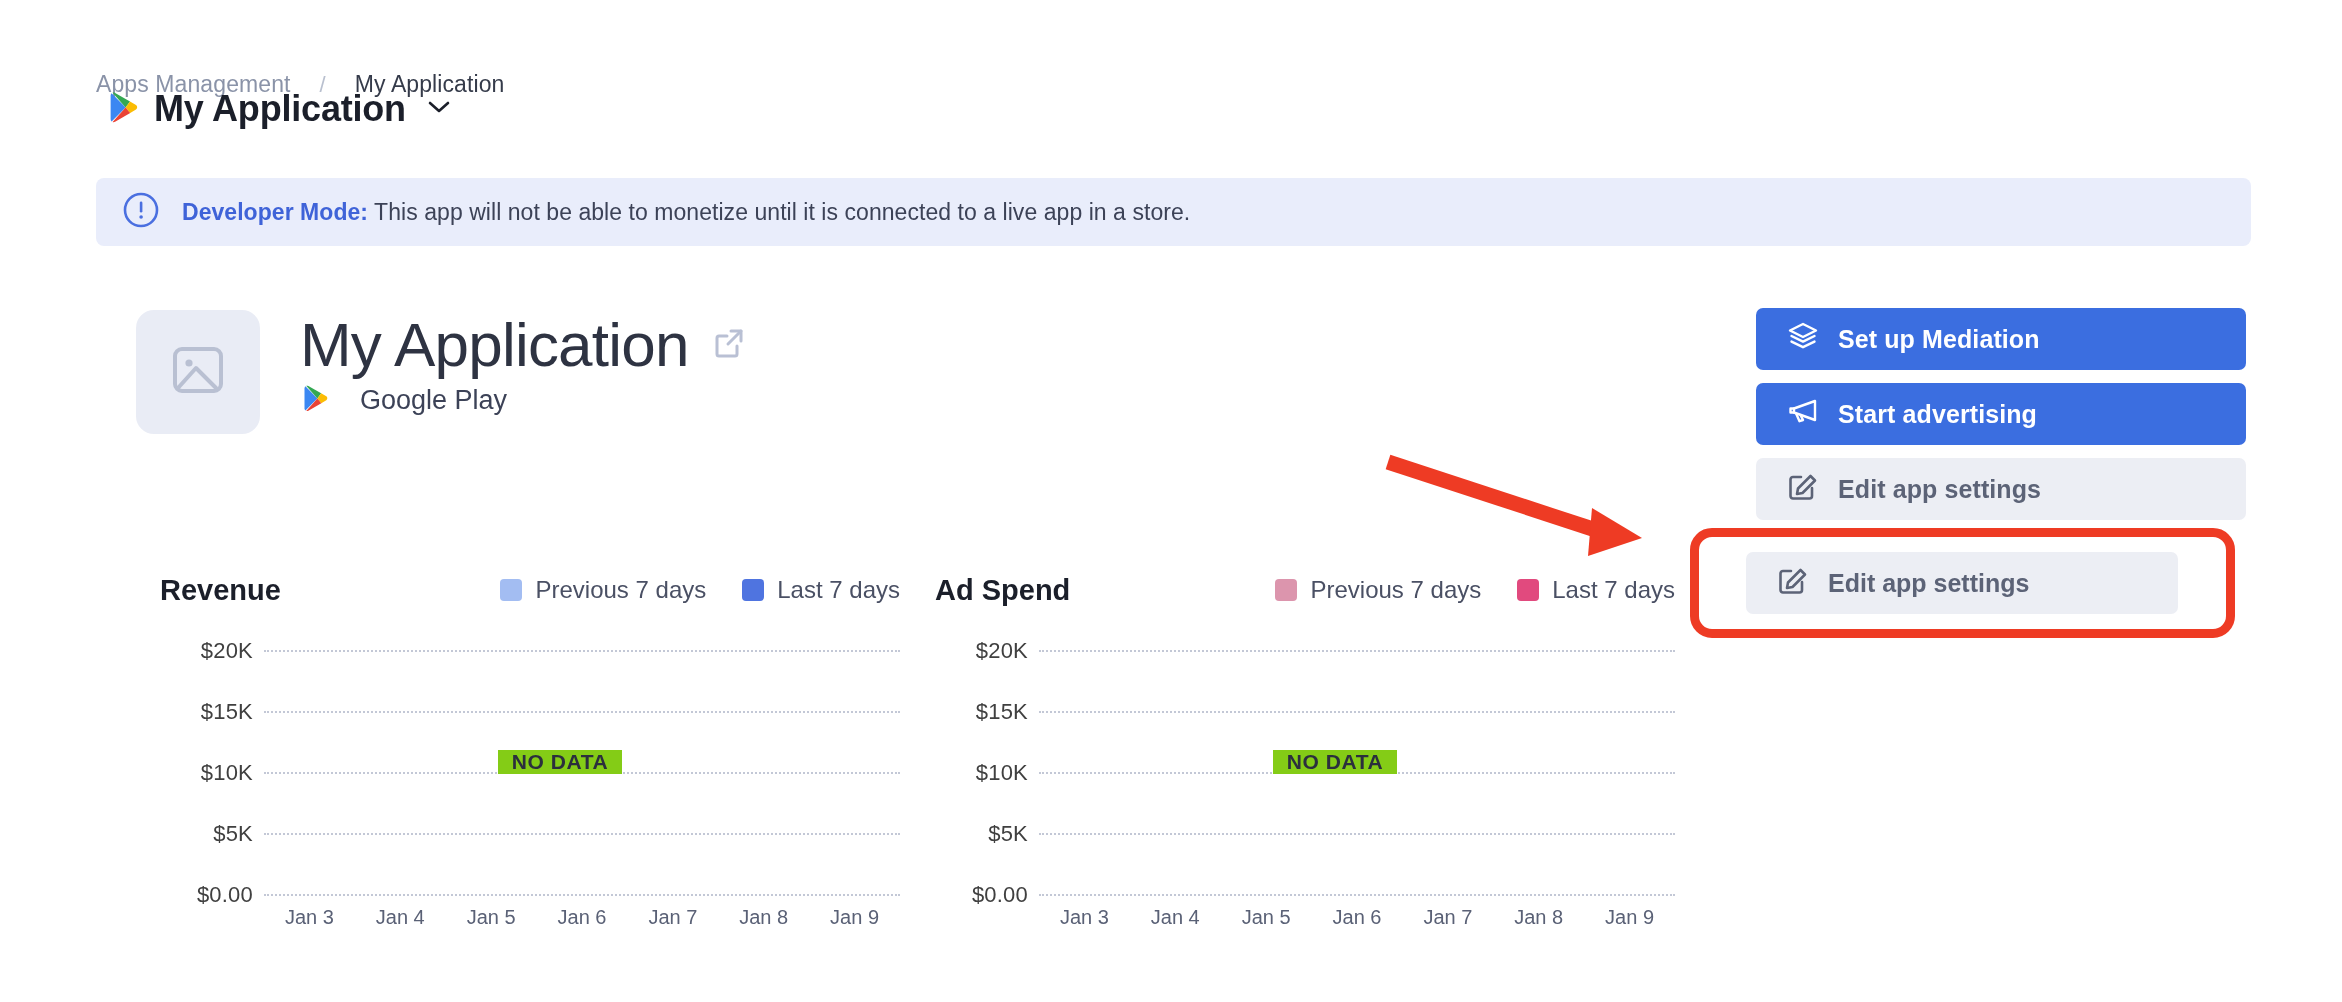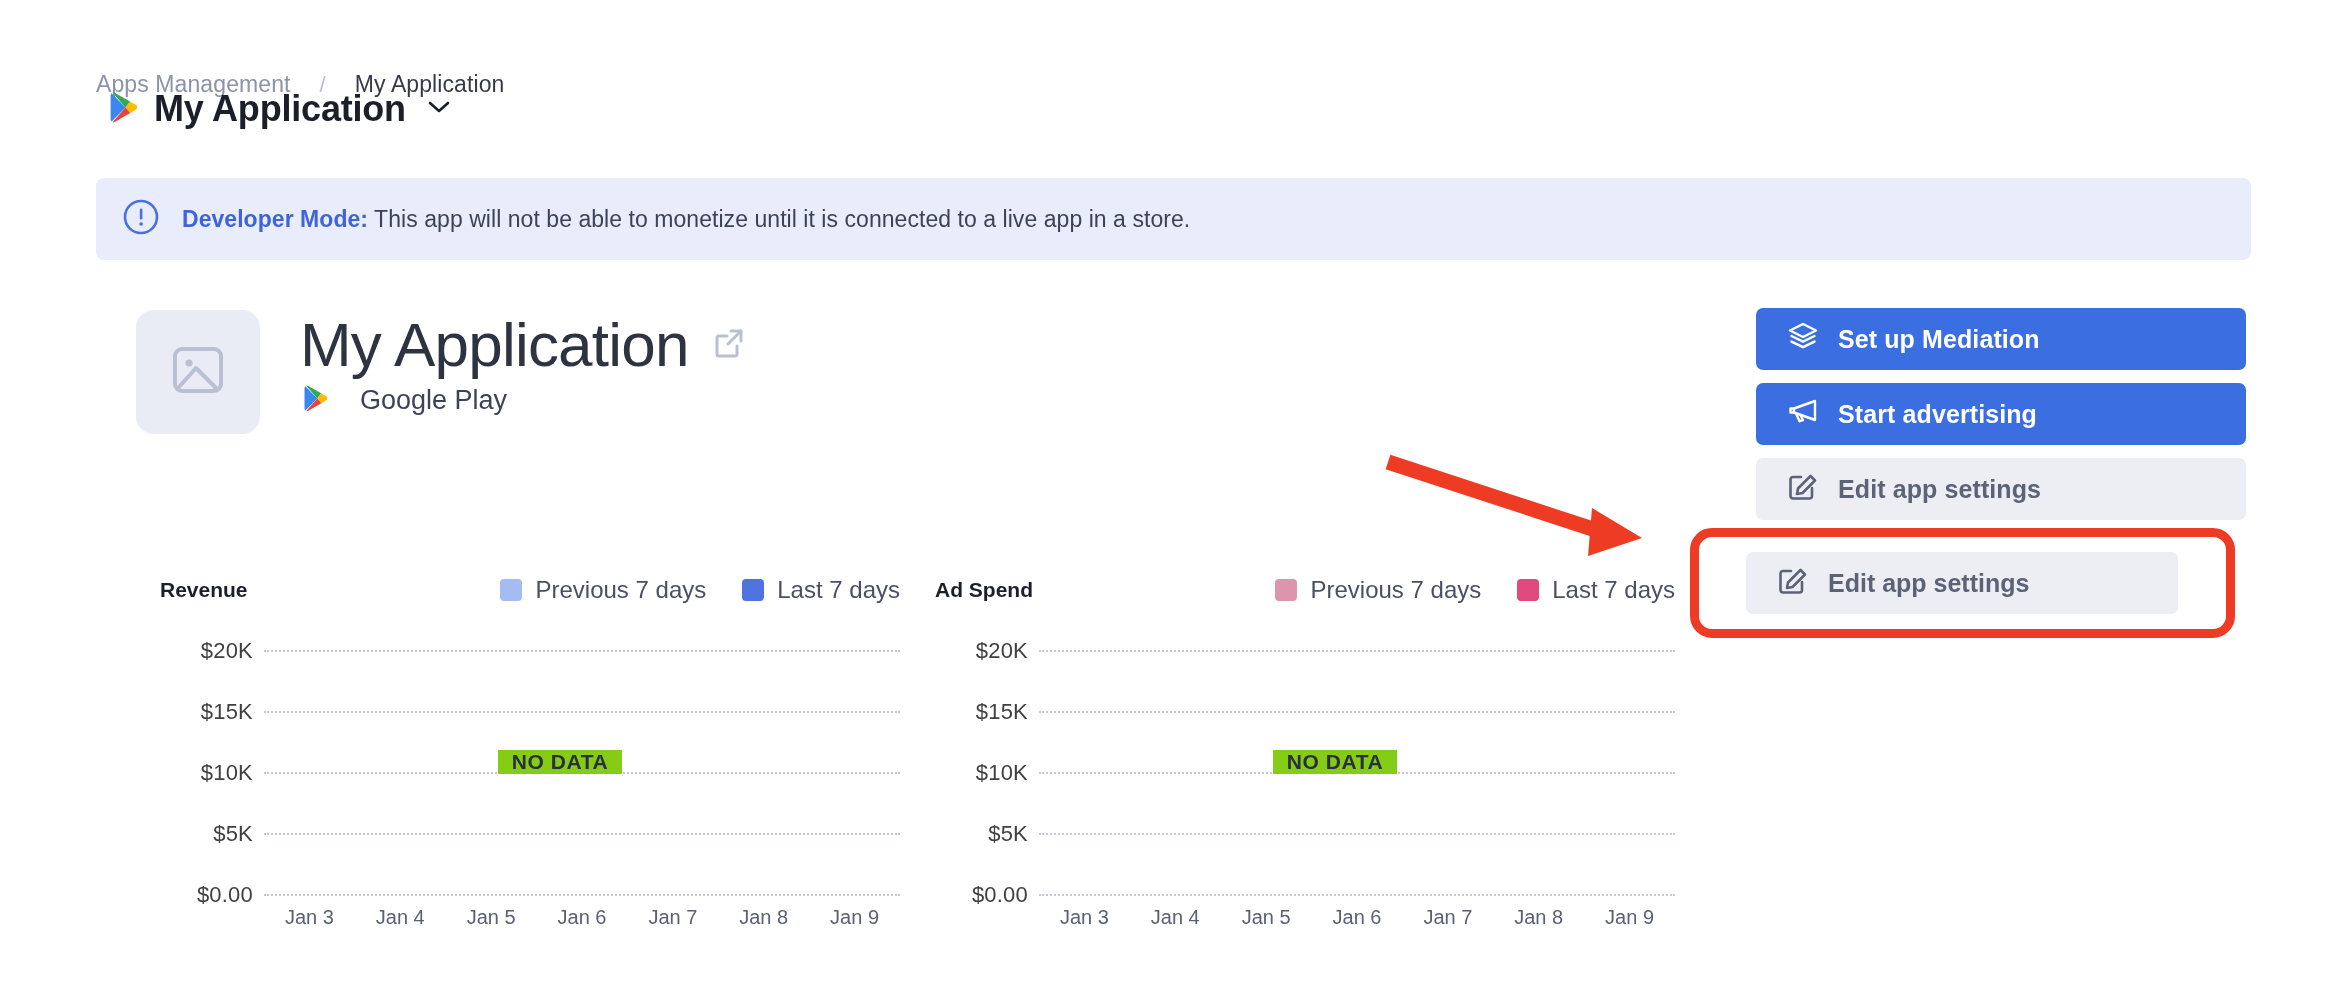--- a/index.html
+++ b/index.html
@@ -34,21 +34,21 @@
   .gp-logo { display: block; }
   .app-title-main {
     font-size: 36px; font-weight: 700; color: #1b1f2a; letter-spacing: -.2px;
   }
   .chev { margin-left: 6px; display: block; }
 
   
   .dev-banner {
     position: absolute;
     left: 96px; top: 178px;
-    width: 2155px; height: 82px;
+    width: 2155px; height: 68px;
     background: #e9edfb;
     border-radius: 8px;
     display: flex; align-items: center;
     padding-left: 26px;
     gap: 22px;
   }
   .banner-text { font-size: 23px; color: #3c4257; letter-spacing: .05px; }
   .banner-strong { font-weight: 700; color: #3f63d8; }
 
   
@@ -88,21 +88,21 @@
 
   
   .chart-wrap { position: absolute; top: 570px; }
   .chart-rev { left: 160px; }
   .chart-ad  { left: 935px; }
 
   .chart-head {
     display: flex; align-items: center; height: 40px;
     width: 740px;
   }
-  .chart-title { font-size: 21px; font-weight: 700; color: #1b1f2a; }
+  .chart-title { font-size: 29px; font-weight: 700; color: #1b1f2a; }
   .legend { display: flex; align-items: center; gap: 36px; margin-left: auto; }
   .legend-item { display: flex; align-items: center; gap: 13px; }
   .swatch { width: 22px; height: 22px; border-radius: 4px; display: block; }
   .legend-label { font-size: 24px; color: #4a5064; }
 
   .plot { position: relative; margin-top: 28px; width: 740px; height: 260px; }
   .grid-row {
     position: absolute; left: 0; width: 100%;
     display: flex; align-items: center;
   }

